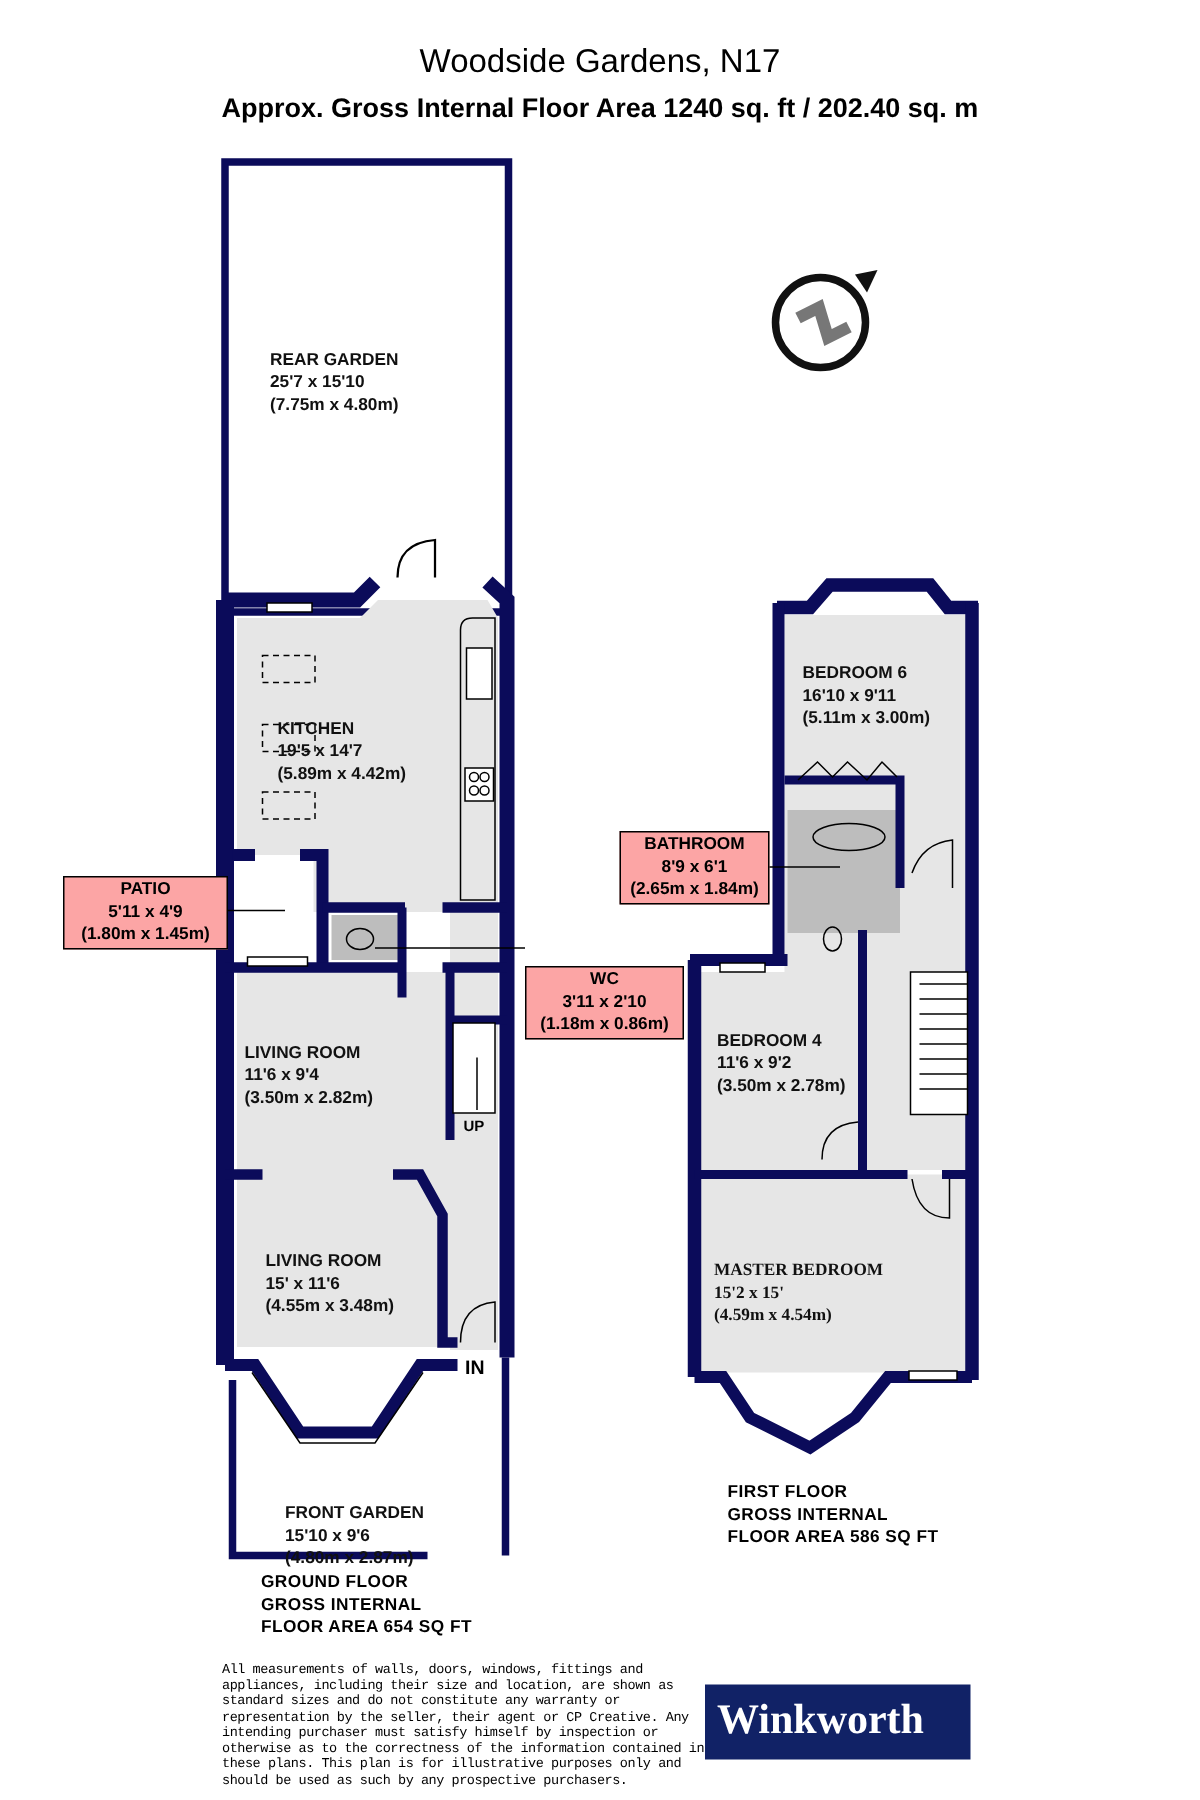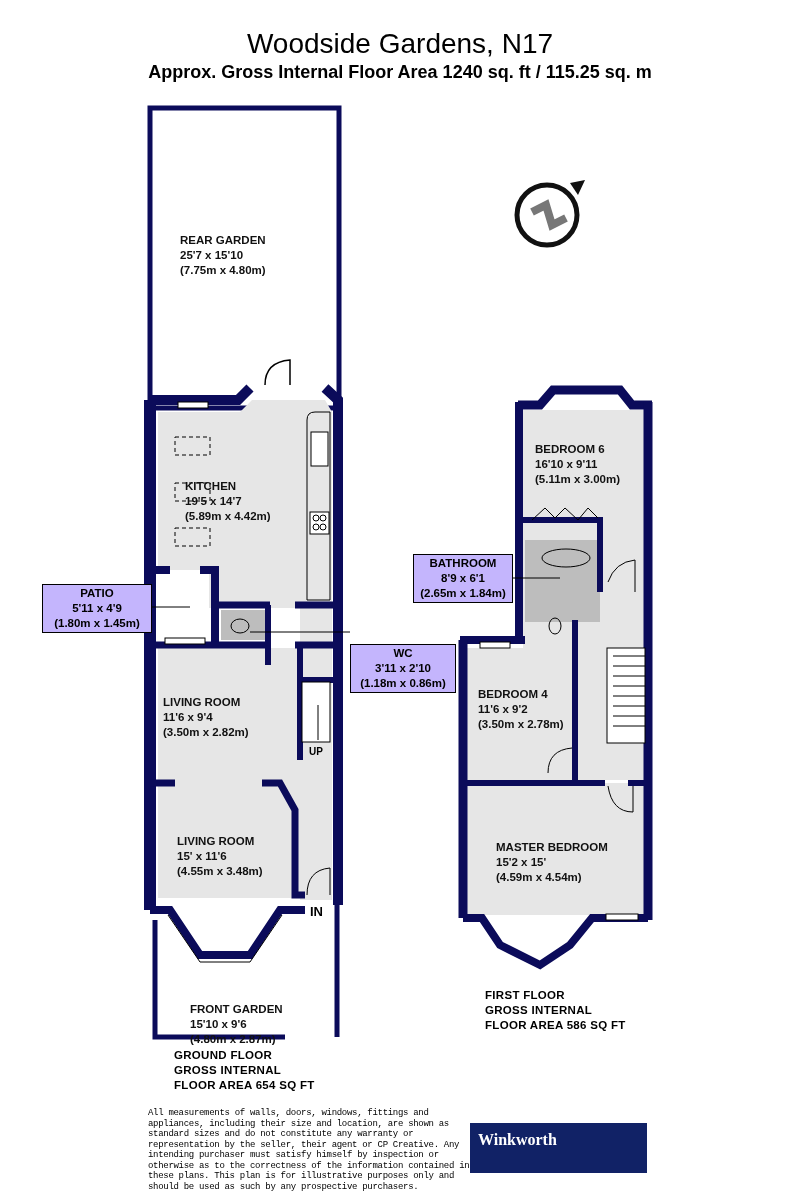--- a/index.html
+++ b/index.html
@@ -1,33 +1,33 @@
 <!DOCTYPE html>
 <html><head>
 <meta charset="utf-8">
 <style>
   html, body { margin:0; padding:0; background:#ffffff; }
   body { width:800px; height:1200px; position:relative; overflow:hidden; font-family:"Liberation Sans", sans-serif; color:#000; }
   .title { position:absolute; left:0; width:800px; text-align:center; font-weight:bold; }
-  #t1 { top:28px; font-size:28px; font-weight:normal; letter-spacing:0; }
+  #t1 { top:28px; font-size:22px; font-weight:normal; letter-spacing:0; }
   #t2 { top:62px; font-size:18px; }
   svg.plan { position:absolute; left:0; top:0; }
   .lbl { position:absolute; text-align:left; font-size:11.5px; font-weight:bold; line-height:15px; color:#111; white-space:nowrap; }
-  .callout { position:absolute; border:1px solid #000; background:#c4b5fd; text-align:center; font-size:11.5px; font-weight:bold; line-height:15px; white-space:nowrap; padding:1px 3px; }
+  .callout { position:absolute; border:1px solid #000; background:#fca5a5; text-align:center; font-size:11.5px; font-weight:bold; line-height:15px; white-space:nowrap; padding:1px 3px; }
   .floorlbl { position:absolute; font-size:11.5px; font-weight:bold; line-height:15px; letter-spacing:0.3px; }
   .disclaimer { position:absolute; left:148px; top:1108px; width:322px; font-size:9px; line-height:10.5px; font-family:Liberation Mono, monospace; letter-spacing:-0.3px; }
-  .logo { position:absolute; left:470px; top:1123px; width:177px; height:50px; background:#112266; color:#fff; font-family:"Liberation Serif", serif; font-weight:bold; font-size:16px; }
+  .logo { position:absolute; left:470px; top:1123px; width:177px; height:50px; background:#112266; color:#fff; font-family:"Liberation Serif", serif; font-weight:bold; font-size:28px; }
   .logo span { position:absolute; left:8px; top:8px; }
   .smalltxt { position:absolute; font-size:13px; font-weight:bold; }
 </style>
 </head>
 <body>
 
 <div class="title" id="t1">Woodside Gardens, N17</div>
-<div class="title" id="t2">Approx. Gross Internal Floor Area 1240 sq. ft / 115.25 sq. m</div>
+<div class="title" id="t2">Approx. Gross Internal Floor Area 1240 sq. ft / 202.40 sq. m</div>
 
 <svg class="plan" width="800" height="1200" viewBox="0 0 800 1200">
 
   <g>
     <rect x="150" y="108" width="189" height="300" fill="#fff" stroke="#0b0b5a" stroke-width="5"></rect>
   </g>
 
   <g>
 
     <polygon points="158,412 240,412 252,400 325,400 332,412 332,608 158,608" fill="#e6e6e6"></polygon>
@@ -192,21 +192,21 @@
 <div class="callout" style="left:413px;top:554px;width:92px;">
   <div>BATHROOM</div>
   <div>8'9 x 6'1</div>
   <div>(2.65m x 1.84m)</div>
 </div>
 <div class="lbl" style="left:478px;top:687px;width:100px;">
   <div>BEDROOM 4</div>
   <div>11'6 x 9'2</div>
   <div>(3.50m x 2.78m)</div>
 </div>
-<div class="lbl" style="left:496px;top:840px;width:125px;">
+<div class="lbl" style="left:476px;top:840px;width:125px;font-family:Liberation Serif, serif;">
   <div>MASTER BEDROOM</div>
   <div>15'2 x 15'</div>
   <div>(4.59m x 4.54m)</div>
 </div>
 
 <div class="floorlbl" style="left:485px;top:988px;">
   <div>FIRST FLOOR</div>
   <div>GROSS INTERNAL</div>
   <div>FLOOR AREA 586 SQ FT</div>
 </div>

